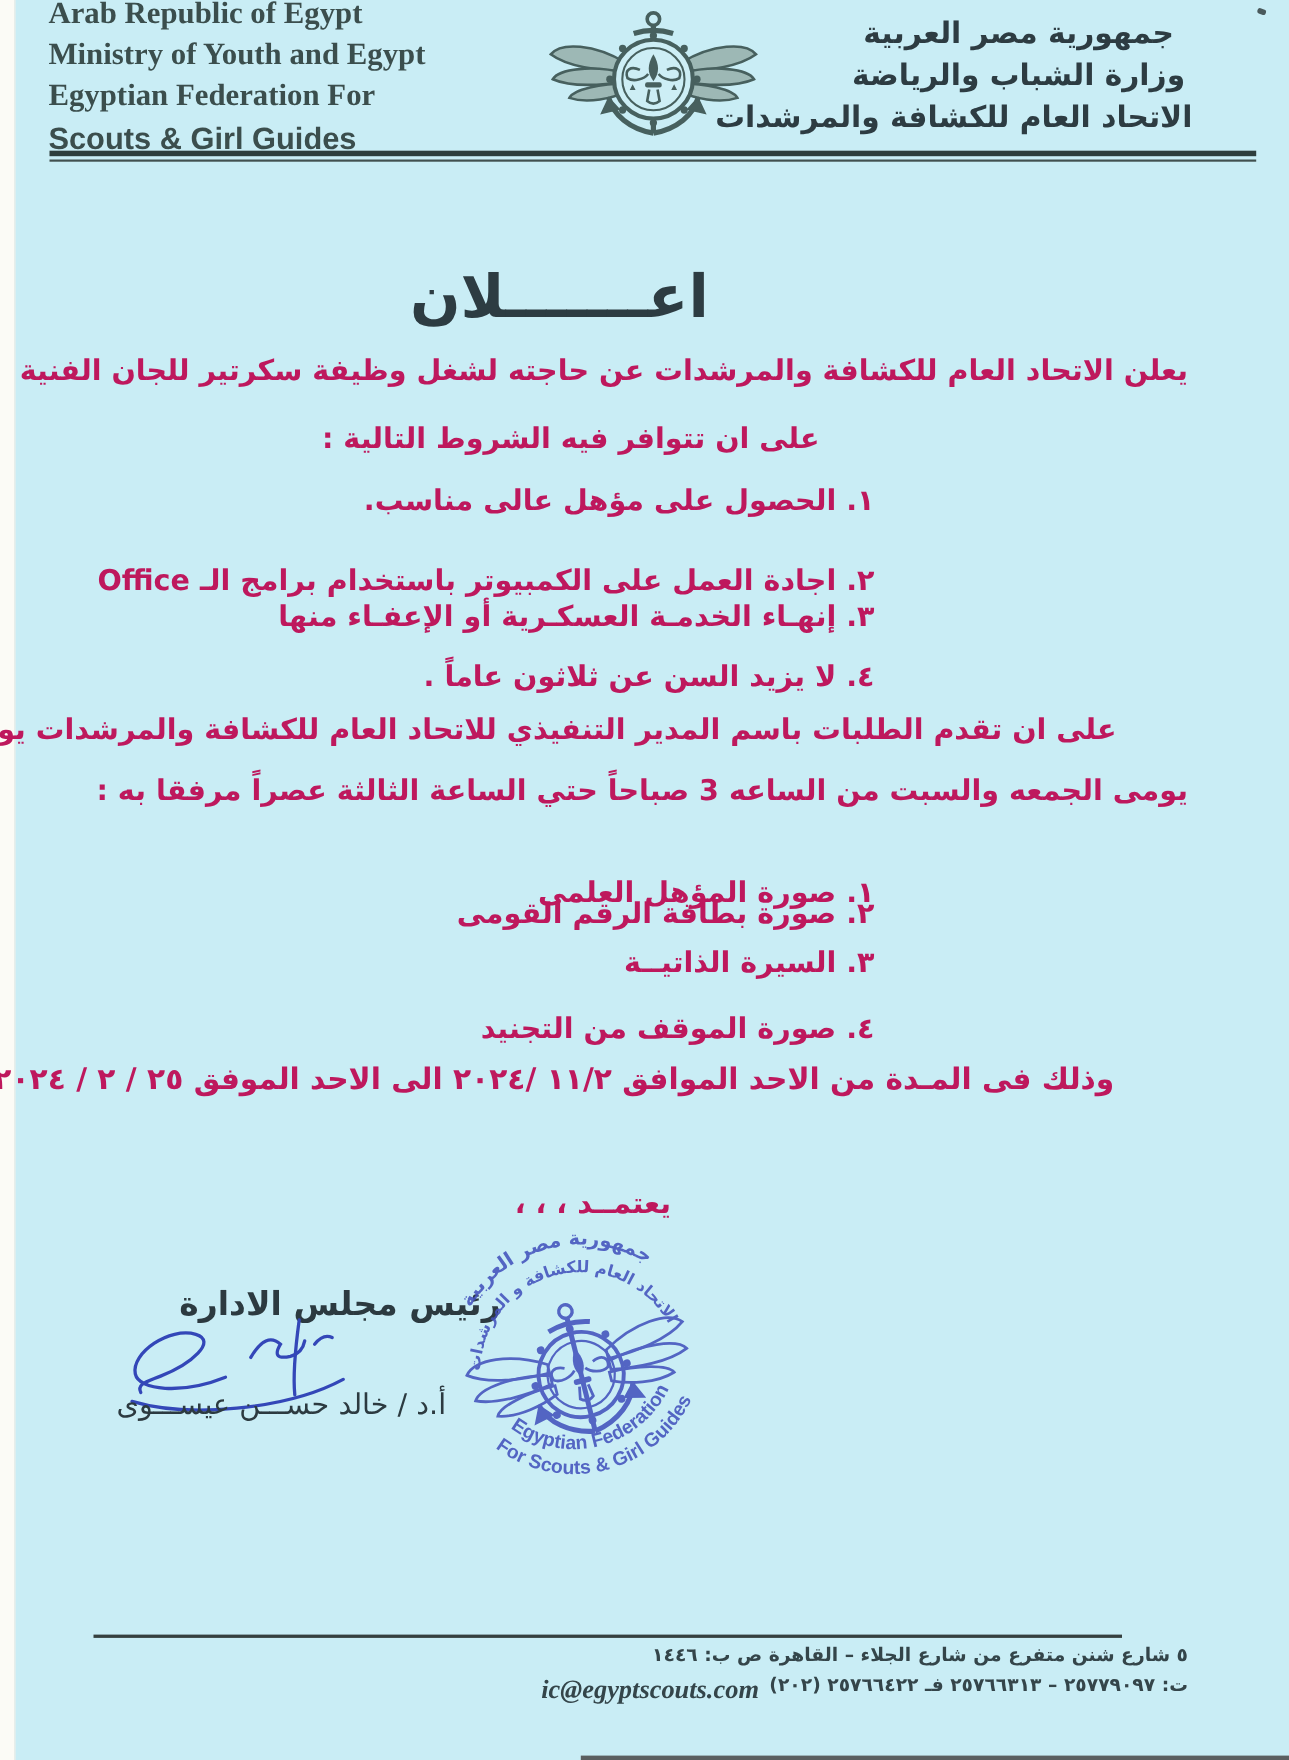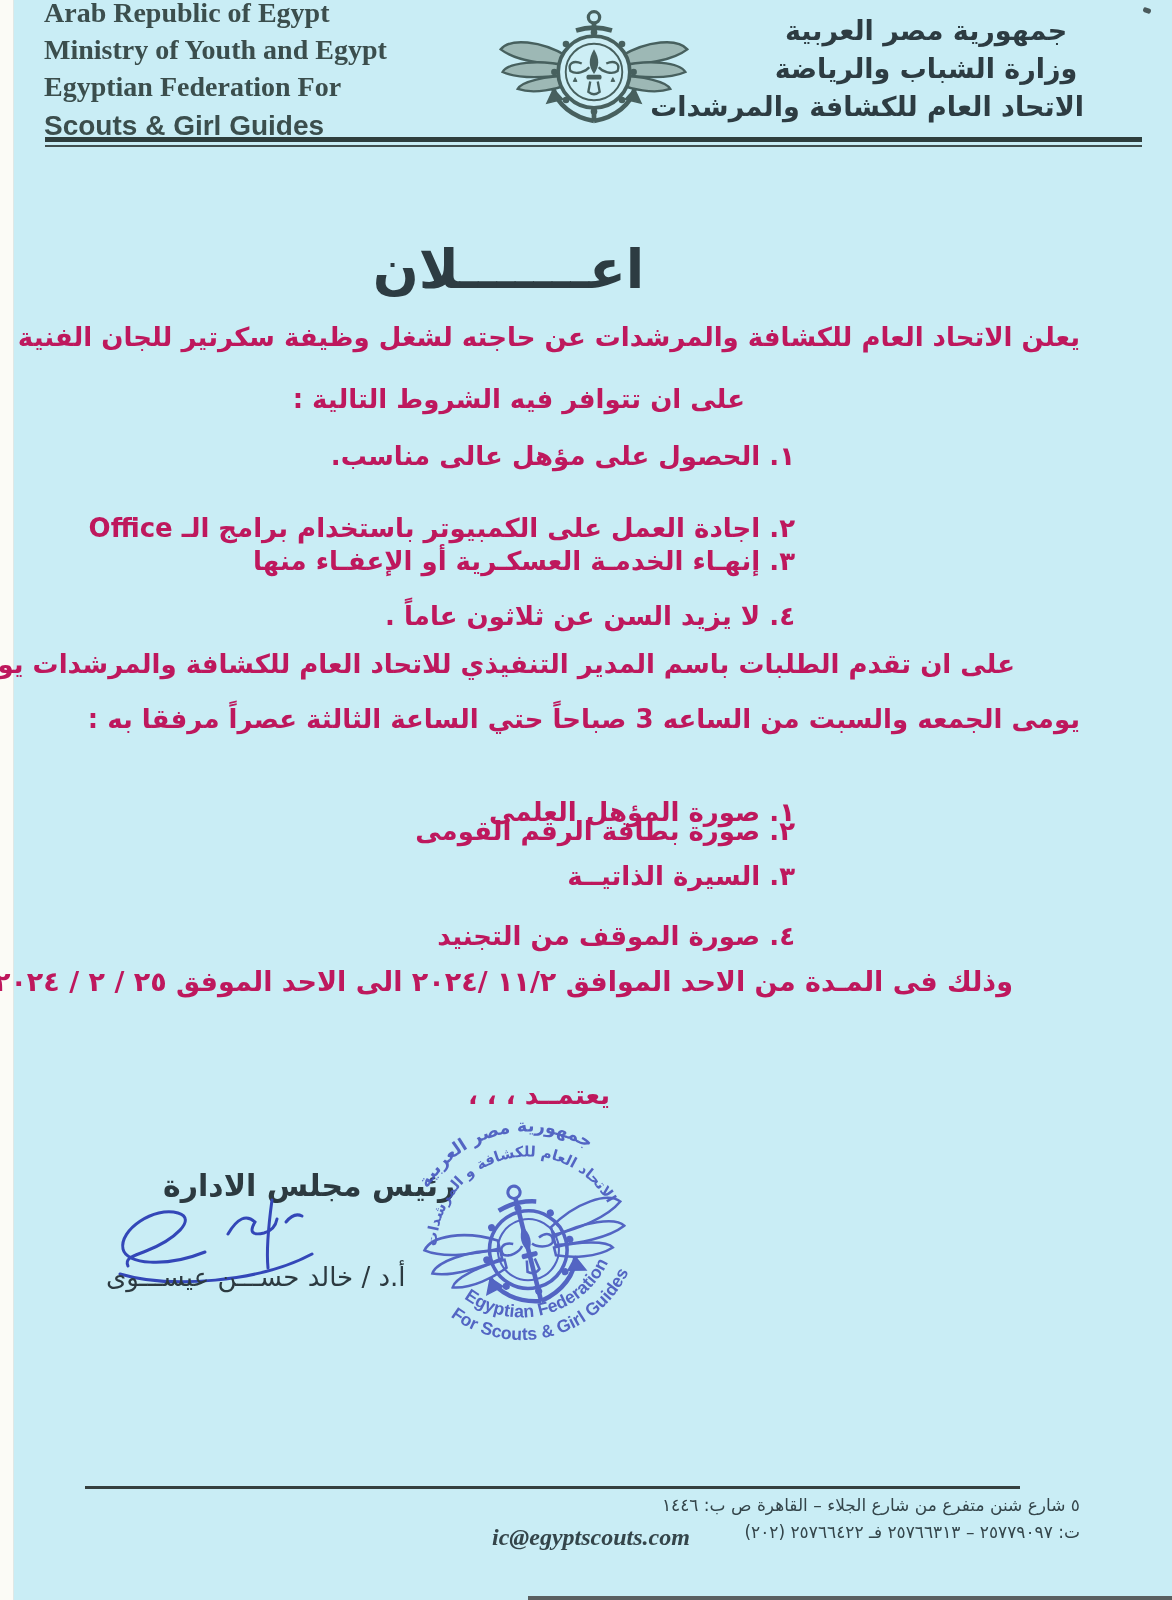--- a/index.html
+++ b/index.html
@@ -46,21 +46,21 @@
   .sig-name{position:absolute;left:106px;top:1262px;direction:rtl;font-weight:normal;font-size:26px;white-space:nowrap;color:#2c3a40;}
   .sig-scribble{position:absolute;left:110px;top:1192px;}
   .stamp{position:absolute;left:398px;top:1118px;width:260px;height:260px;transform:rotate(-14deg);opacity:.88;}
 
   
   .rule-bottom{position:absolute;left:85px;top:1486px;width:935px;height:3px;background:#35403f;}
   .ftr-left{position:absolute;left:95px;top:1497px;color:#34454a;white-space:nowrap;}
   .ftr-left .a{font-family:"Liberation Serif",serif;font-style:italic;font-weight:bold;font-size:24px;line-height:30px;}
   .ftr-left .b{font-family:"Liberation Serif",serif;font-style:italic;font-size:22px;line-height:30px;}
   .ftr-mail{position:absolute;left:492px;top:1524px;font-family:"Liberation Serif",serif;font-style:italic;font-weight:bold;font-size:24px;color:#34454a;white-space:nowrap;}
-  .ftr-ar{position:absolute;right:92px;top:1492px;direction:rtl;text-align:right;font-weight:normal;font-size:17px;line-height:27px;color:#34454a;white-space:nowrap;}
+  .ftr-ar{position:absolute;right:92px;top:1492px;direction:rtl;text-align:right;font-weight:bold;font-size:17px;line-height:27px;color:#34454a;white-space:nowrap;}
 </style>
 </head>
 <body>
 
 <div class="page">
 
   <div class="scan-edge-left"></div>
   <div class="scan-dot"></div>
 
   <div class="hdr-en">

